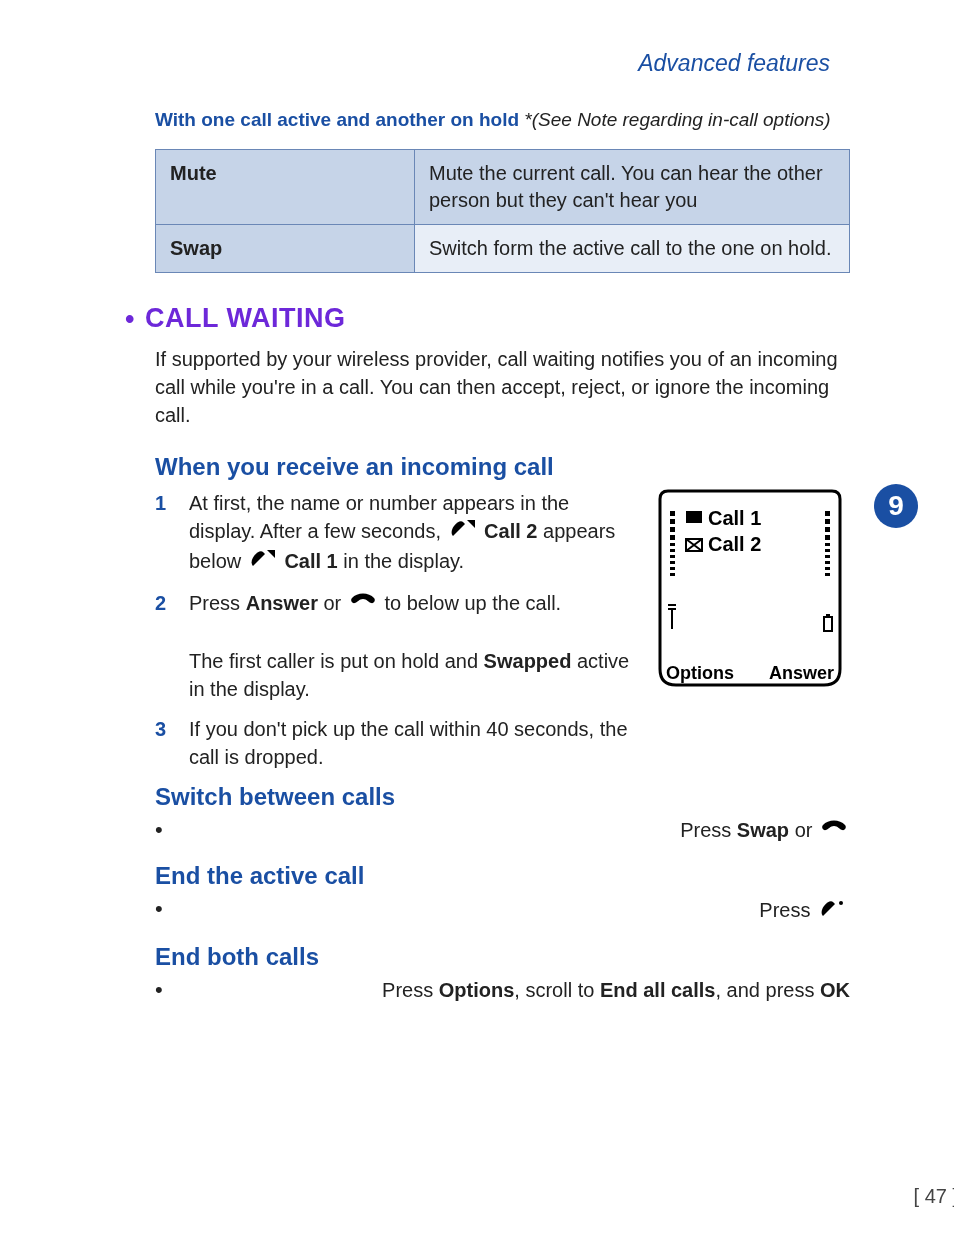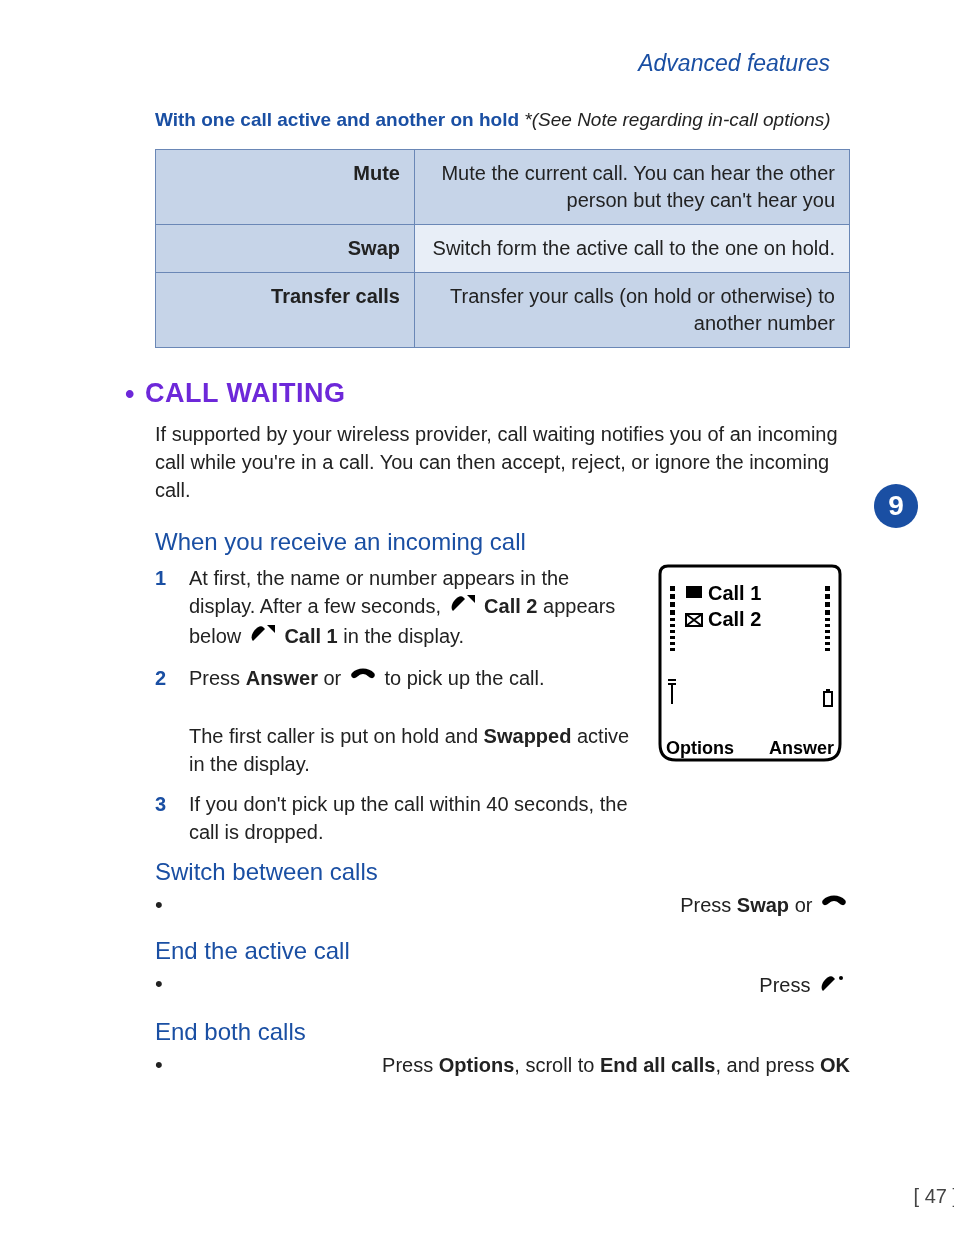--- a/index.html
+++ b/index.html
@@ -35,21 +35,20 @@
     color: #1a4fa3;
   }
   .intro-line .ital {
     font-style: italic;
     color: #222;
   }
   table.tbl {
     border-collapse: collapse;
     width: 100%;
     margin-bottom: 30px;
-    text-align: right;
   }
   table.tbl td {
     border: 1px solid #6a87b6;
     padding: 10px 14px;
     font-size: 20px;
     vertical-align: top;
     line-height: 1.35;
   }
   table.tbl td.key {
     font-weight: bold;
@@ -74,21 +73,21 @@
     margin-left: -30px;
   }
   .body-text {
     font-size: 20px;
     line-height: 1.4;
     margin: 8px 0 24px 0;
   }
   h3.sub-heading {
     color: #1a4fa3;
     font-size: 24px;
-    font-weight: normal;
+    font-weight: bold;
     margin: 0 0 8px 0;
   }
   .chapter-tab {
     position: absolute;
     right: 22px;
     top: 484px;
     width: 44px;
     height: 44px;
     background: #1a4fa3;
     color: #fff;
@@ -184,24 +183,20 @@
 
   <table class="tbl">
     <tbody>
         <tr>
       <td class="key">Mute</td>
       <td class="val">Mute the current call. You can hear the other person but they can't hear you</td>
     </tr>
     <tr>
       <td class="key">Swap</td>
       <td class="val">Switch form the active call to the one on hold.</td>
-    </tr>
-    <tr>
-      <td class="key">Transfer calls</td>
-      <td class="val">Transfer your calls (on hold or otherwise) to another number</td>
     </tr>
   </tbody>
     </table>
 
   <h2 class="main-heading">
     <span class="bullet">•</span><span>CALL WAITING</span>
   </h2>
 
   <p class="body-text">If supported by your wireless provider, call waiting notifies you of an incoming call while you're in a call. You can then accept, reject, or ignore the incoming call.</p>
 
@@ -224,21 +219,21 @@
                   <path d="M18 2 L26 2 L26 10 Z" fill="#000"></path>
                 </svg></span>
             <span class="b">Call 1</span><span> in the display.</span>
           </span>
         </li>
         <li>
           <span class="num">2</span>
           <span class="txt">
             <span>Press </span><span class="b">Answer</span><span> or </span><span class="inline-icon"><svg width="28" height="20" viewBox="0 0 28 20">
                   <path d="M3 6 C8 0 20 0 25 6 C27 8 25 12 22 11 C19 10 18 7 14 7 C10 7 9 10 6 11 C3 12 1 8 3 6 Z" fill="#000"></path>
-                </svg></span><span> to pick up the call.</span>
+                </svg></span><span> to below up the call.</span>
             <br><br>
             <span>The first caller is put on hold and </span><span class="b">Swapped</span><span> active in the display.</span>
           </span>
         </li>
         <li>
           <span class="num">3</span>
           <span class="txt">If you don't pick up the call within 40 seconds, the call is dropped.</span>
         </li>
       </ol>
     </div>

